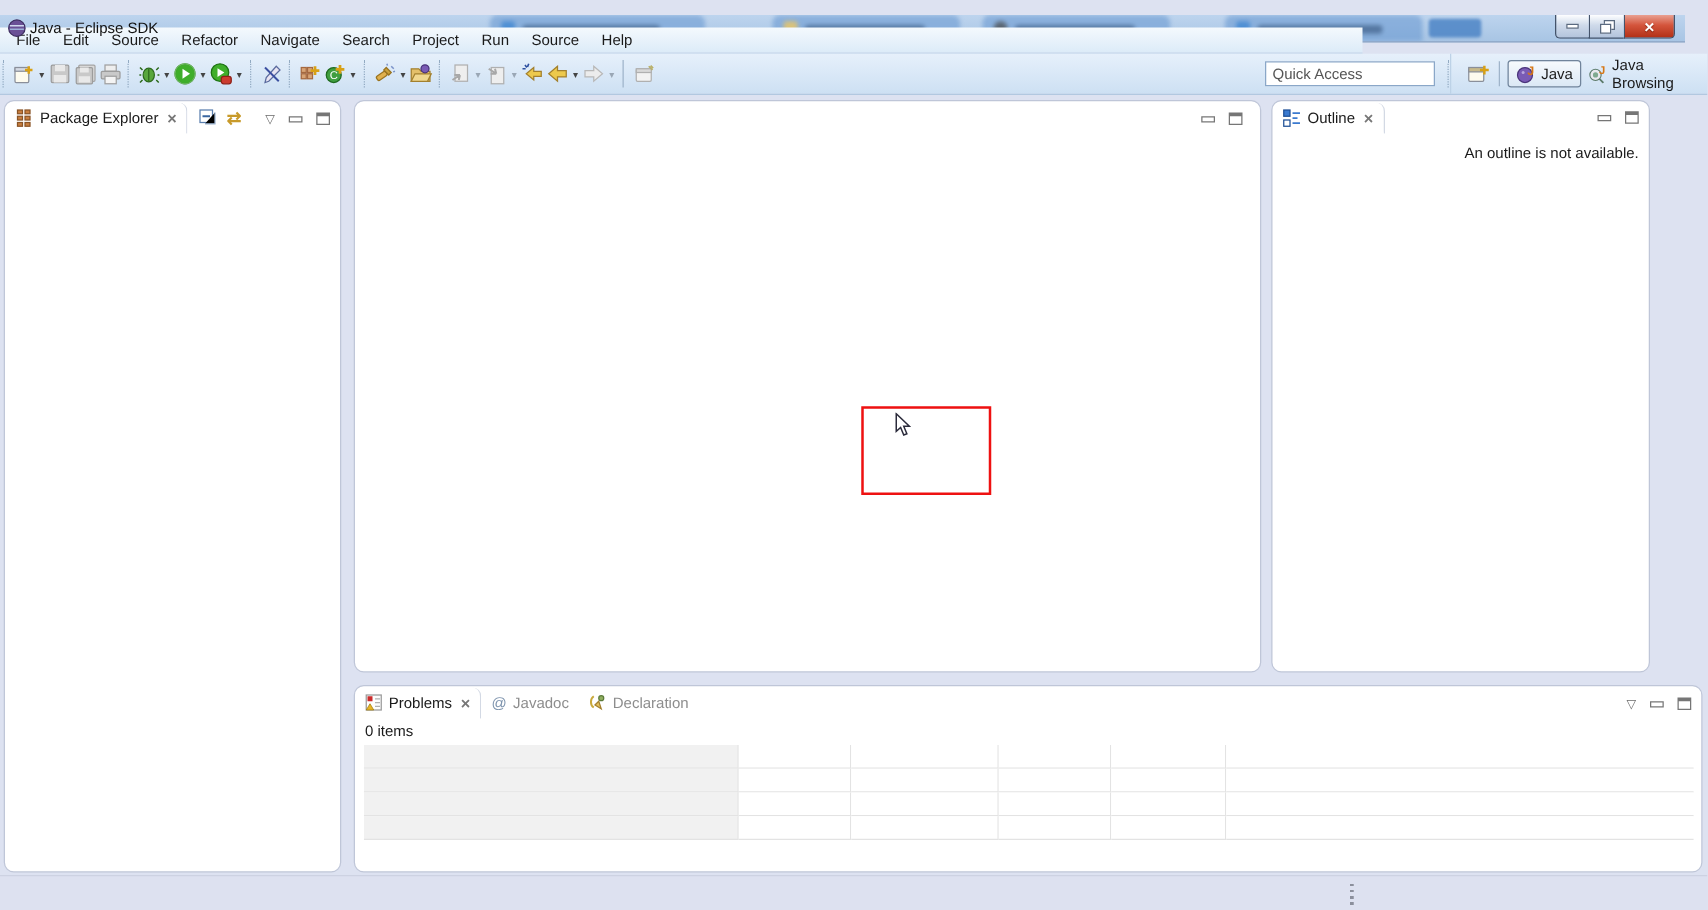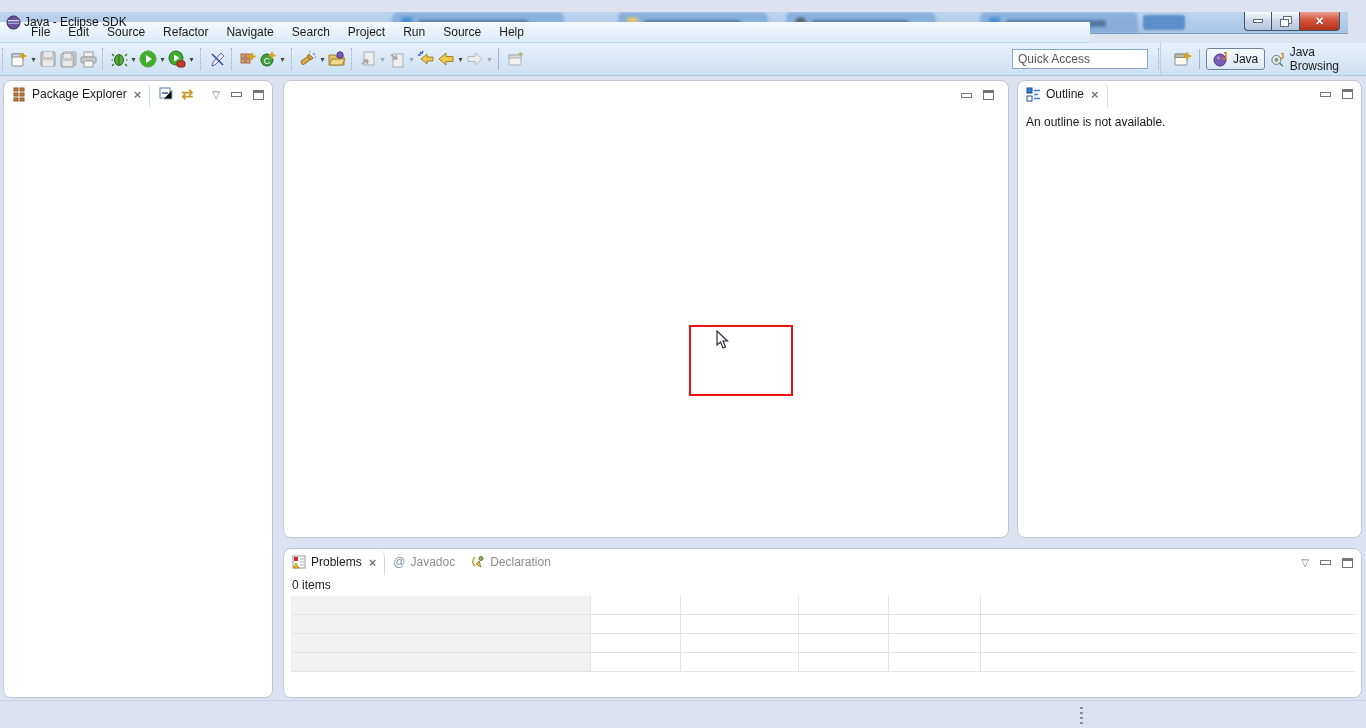--- a/index.html
+++ b/index.html
@@ -29,21 +29,21 @@
   .glyph-min { width:10px; height:4px; background:#fff; border:1px solid #5a6a80; }
   .glyph-restore { position:relative; width:11px; height:10px; }
   .glyph-restore::before { content:""; position:absolute; left:3px; top:0; width:7px; height:6px;
     border:1px solid #5a6a80; background:#fff; }
   .glyph-restore::after { content:""; position:absolute; left:0; top:3px; width:7px; height:6px;
     border:1px solid #5a6a80; background:#fff; }
 
   
   .menubar { position:absolute; left:0; top:22px; width:1090px; height:21px;
     background:linear-gradient(#f4f9fd,#dcebf8); border-bottom:1px solid #c3d7eb;
-    display:flex; align-items:center; padding-left:22px; }
+    display:flex; align-items:center; padding-left:4px; }
   .menu-item { padding:2px 9px; cursor:default; }
 
   
   .toolbar { position:absolute; left:0; top:43px; width:1366px; height:33px;
     background:linear-gradient(#e6f0fb,#cde0f3); border-bottom:1px solid #b2c8e0;
     display:flex; align-items:center; }
   .tbi { width:18px; height:18px; display:inline-flex; align-items:center; justify-content:center;
     margin:0 1px; cursor:default; }
   .dd { font-size:8px; color:#444; width:9px; text-align:center; cursor:default; }
   .dd.dis { color:#9aa7b5; }
@@ -387,21 +387,21 @@
   <div class="hdr-right" style="top:9px;right:14px;">
     <div class="ico-min"></div>
     <div class="ico-max"></div>
   </div>
 </div>
 <div class="sel-rect" style="border-color: rgb(238, 17, 17);"></div>
 <svg class="cursor" width="14" height="20" viewBox="0 0 14 20">
   <path d="M1 1 L1 15 L4.5 12 L7 18 L9.5 17 L7 11 L11.5 11 Z" fill="#fff" stroke="#2b2b3b" stroke-width="1.2"></path>
 </svg>
 
-<div class="panel" style="left:1017px;top:80px;width:345px;height:458px;">
+<div class="panel" style="left:1017px;top:80px;width:303px;height:458px;text-align:right;">
   <div class="panel-hdr">
     <div class="vtab active">
       <svg width="15" height="15" viewBox="0 0 15 15">
         <rect x="1" y="1" width="5" height="5" fill="#3a7ad0" stroke="#1d4f96"></rect>
           <rect x="1" y="9" width="5" height="5" fill="#fff" stroke="#1d4f96"></rect>
           <path d="M8 3.5 H14 M8 11.5 H14 M8 7.5 H12" stroke="#3a7ad0" stroke-width="1.4"></path>
       </svg>
       <span class="lbl">Outline</span>
       <span class="tab-close">×</span>
     </div>

